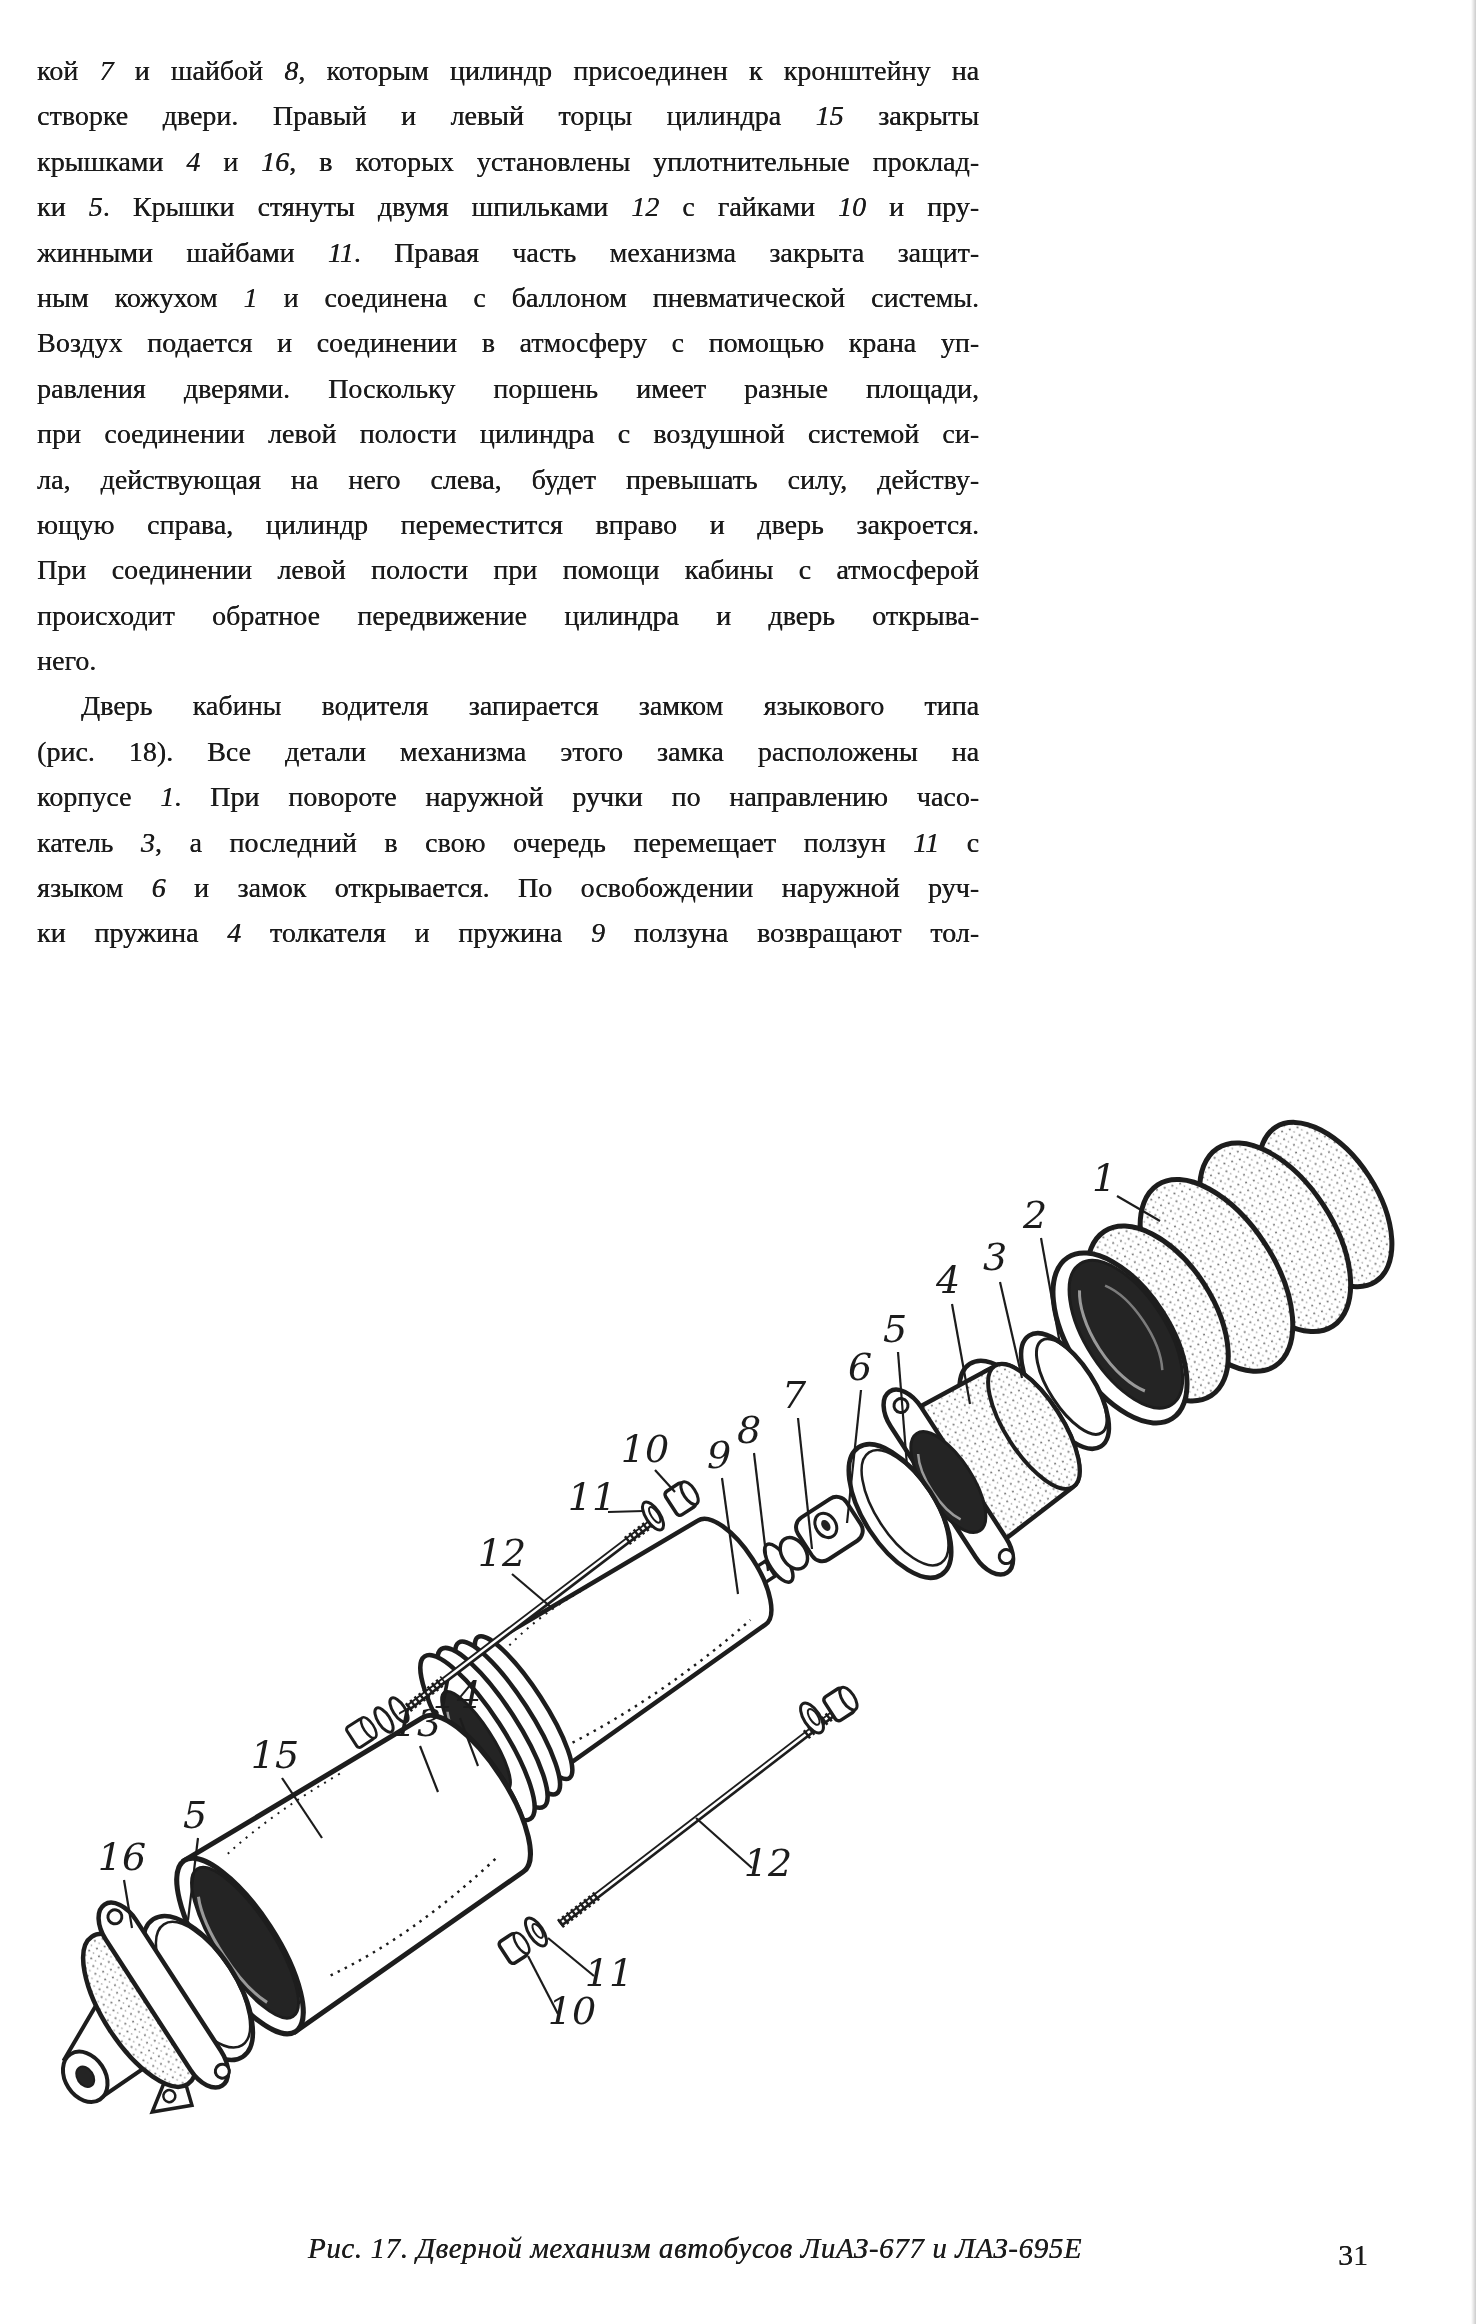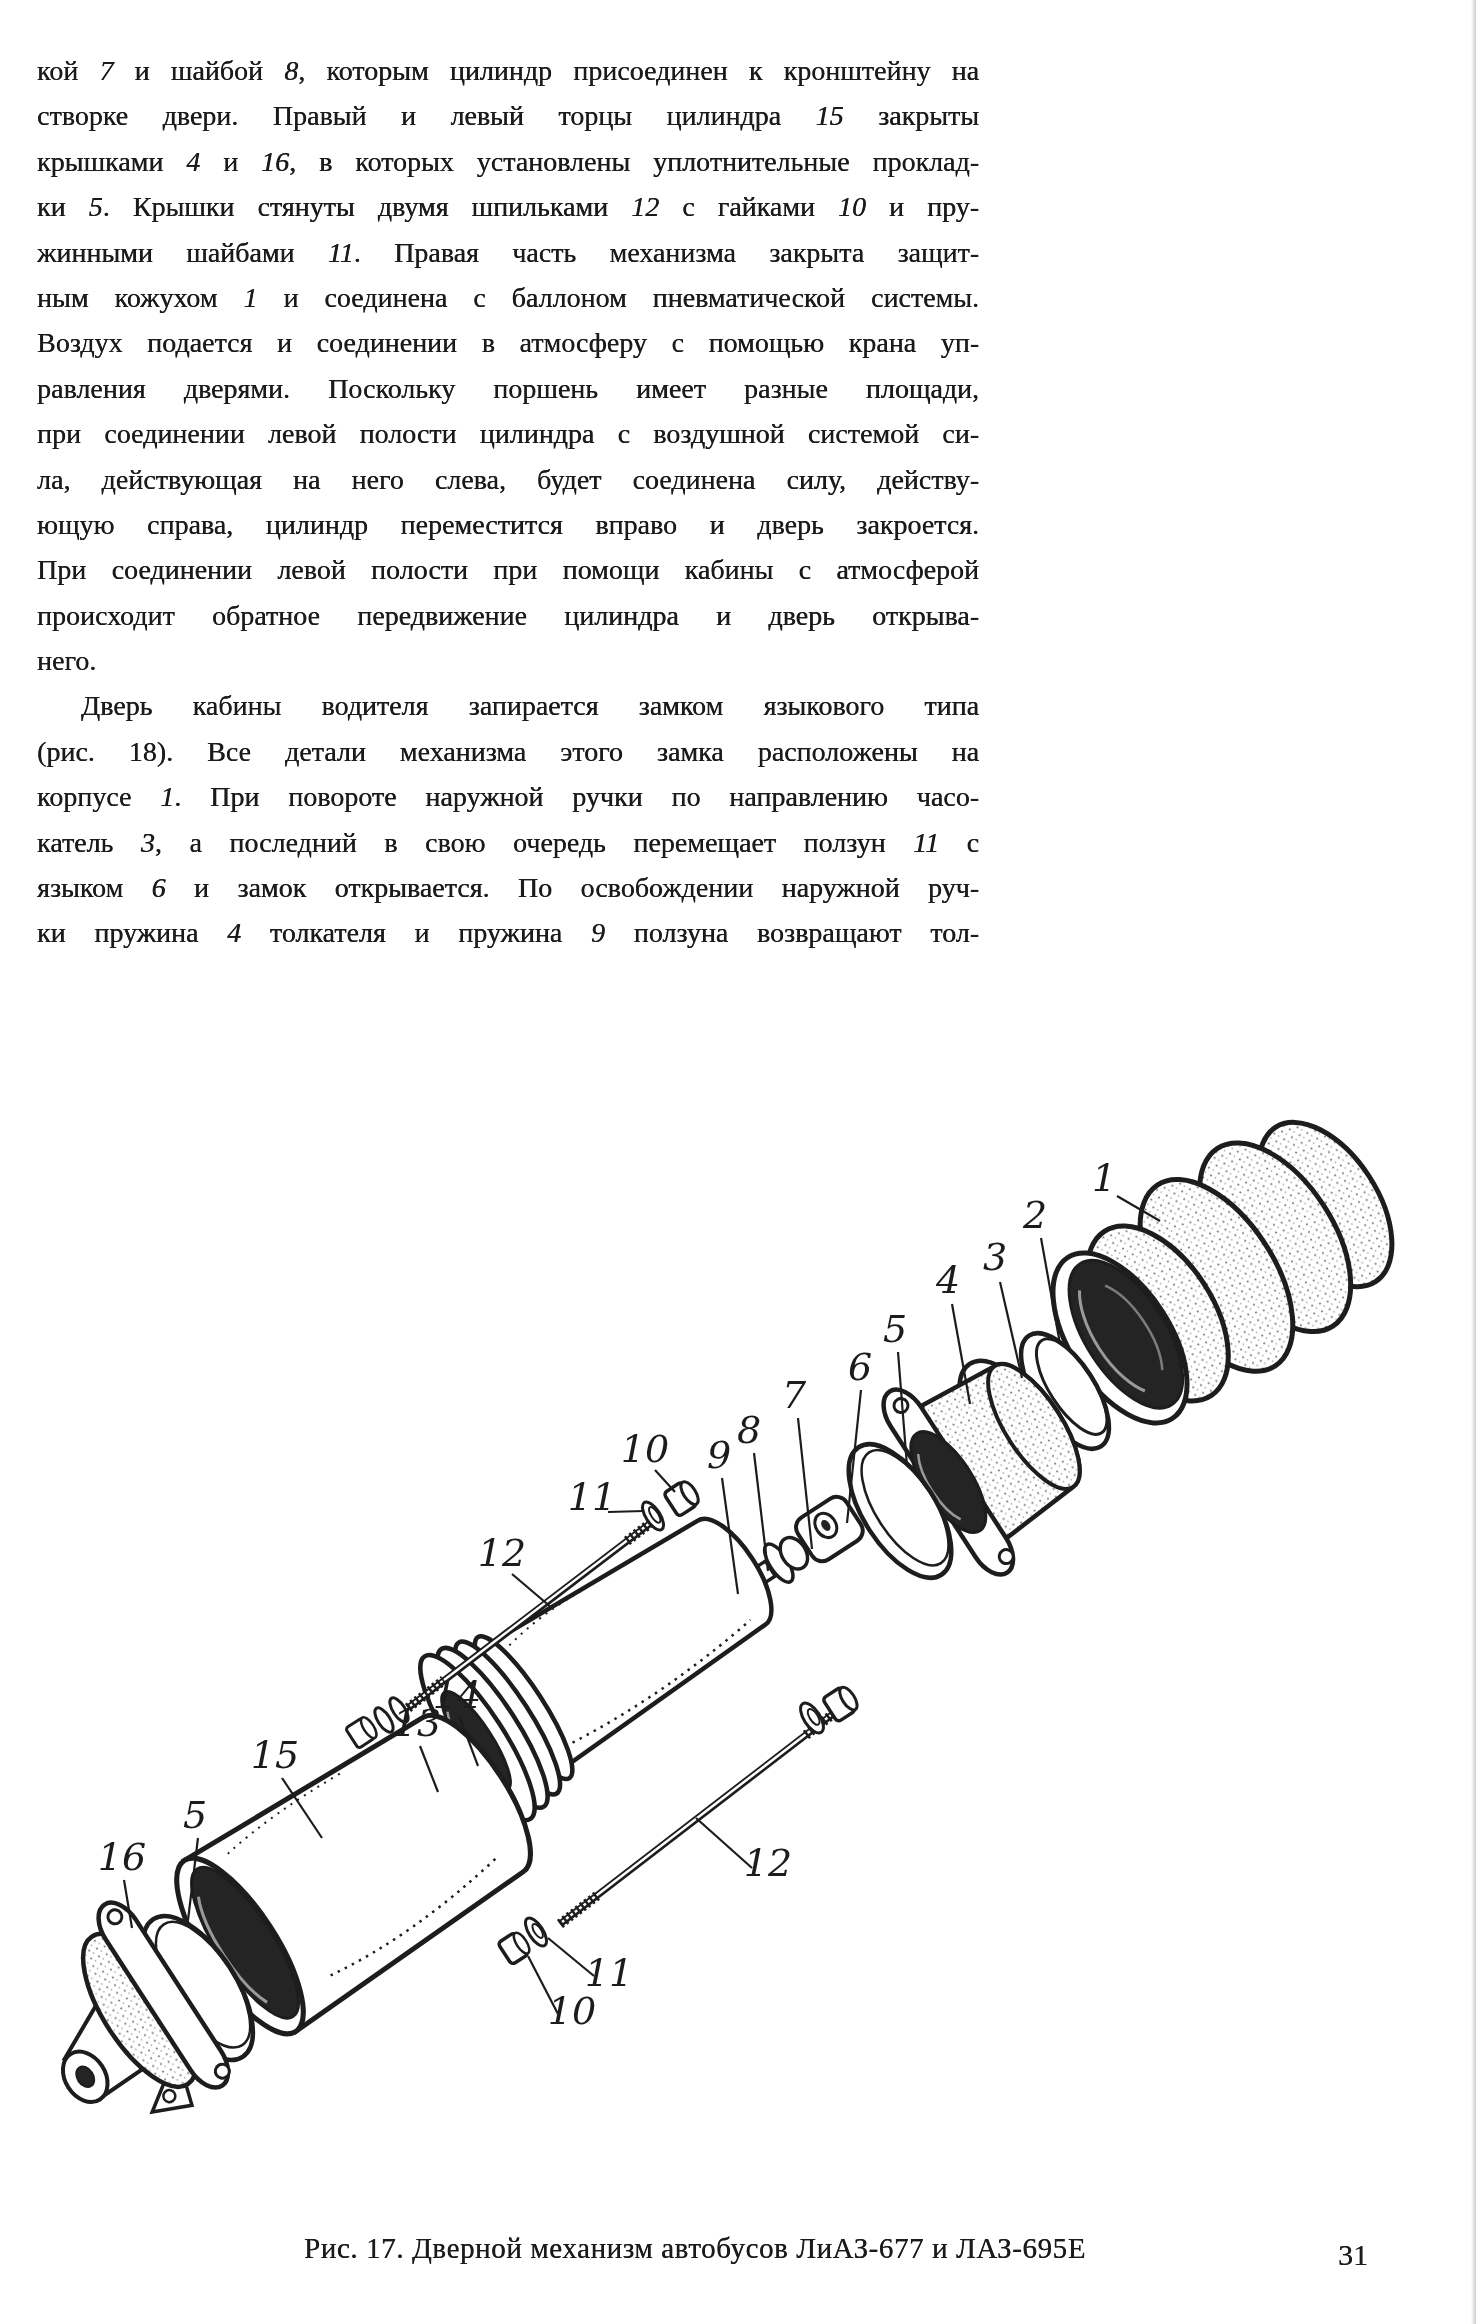--- a/index.html
+++ b/index.html
@@ -40,20 +40,21 @@
     font-size:38px;
     fill:#1c1c1c;
     text-anchor:middle;
   }
   .caption{
     position:absolute;top:2232px;left:0;width:1390px;
     text-align:center;
     font-size:29px;
     letter-spacing:0.6px;
     text-shadow:0.3px 0 0 currentColor;
+    font-style:italic;
   }
   .pagenum{
     position:absolute;left:1338px;top:2238px;
     font-size:30px;
     text-shadow:0.3px 0 0 currentColor;
   }
 </style>
 </head>
 <body>
 
@@ -62,21 +63,21 @@
   <div class="text-block" id="text-block">
       <div class="tline">кой <i>7</i> и шайбой <i>8</i>, которым цилиндр присоединен к кронштейну на</div>
       <div class="tline">створке двери. Правый и левый торцы цилиндра <i>15</i> закрыты</div>
       <div class="tline">крышками <i>4</i> и <i>16</i>, в которых установлены уплотнительные проклад-</div>
       <div class="tline">ки <i>5</i>. Крышки стянуты двумя шпильками <i>12</i> с гайками <i>10</i> и пру-</div>
       <div class="tline">жинными шайбами <i>11</i>. Правая часть механизма закрыта защит-</div>
       <div class="tline">ным кожухом <i>1</i> и соединена с баллоном пневматической системы.</div>
       <div class="tline">Воздух подается и соединении в атмосферу с помощью крана уп-</div>
       <div class="tline">равления дверями. Поскольку поршень имеет разные площади,</div>
       <div class="tline">при соединении левой полости цилиндра с воздушной системой си-</div>
-      <div class="tline">ла, действующая на него слева, будет соединена силу, действу-</div>
+      <div class="tline">ла, действующая на него слева, будет превышать силу, действу-</div>
       <div class="tline">ющую справа, цилиндр переместится вправо и дверь закроется.</div>
       <div class="tline">При соединении левой полости при помощи кабины с атмосферой</div>
       <div class="tline">происходит обратное передвижение цилиндра и дверь открыва-</div>
       <div class="tline tline-left">него.</div>
       <div class="tline tline-indent">Дверь кабины водителя запирается замком языкового типа</div>
       <div class="tline">(рис. 18). Все детали механизма этого замка расположены на</div>
       <div class="tline">корпусе <i>1</i>. При повороте наружной ручки по направлению часо-</div>
       <div class="tline">катель <i>3</i>, а последний в свою очередь перемещает ползун <i>11</i> с</div>
       <div class="tline">языком <i>6</i> и замок открывается. По освобождении наружной руч-</div>
       <div class="tline">ки пружина <i>4</i> толкателя и пружина <i>9</i> ползуна возвращают тол-</div>

